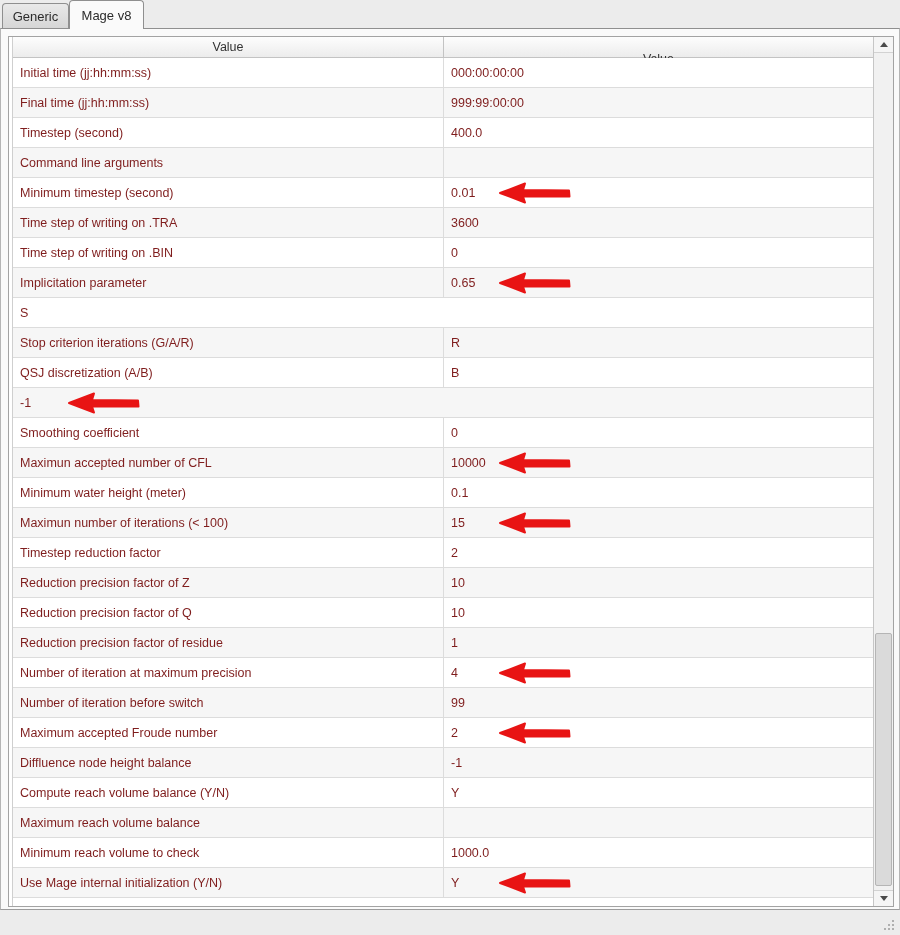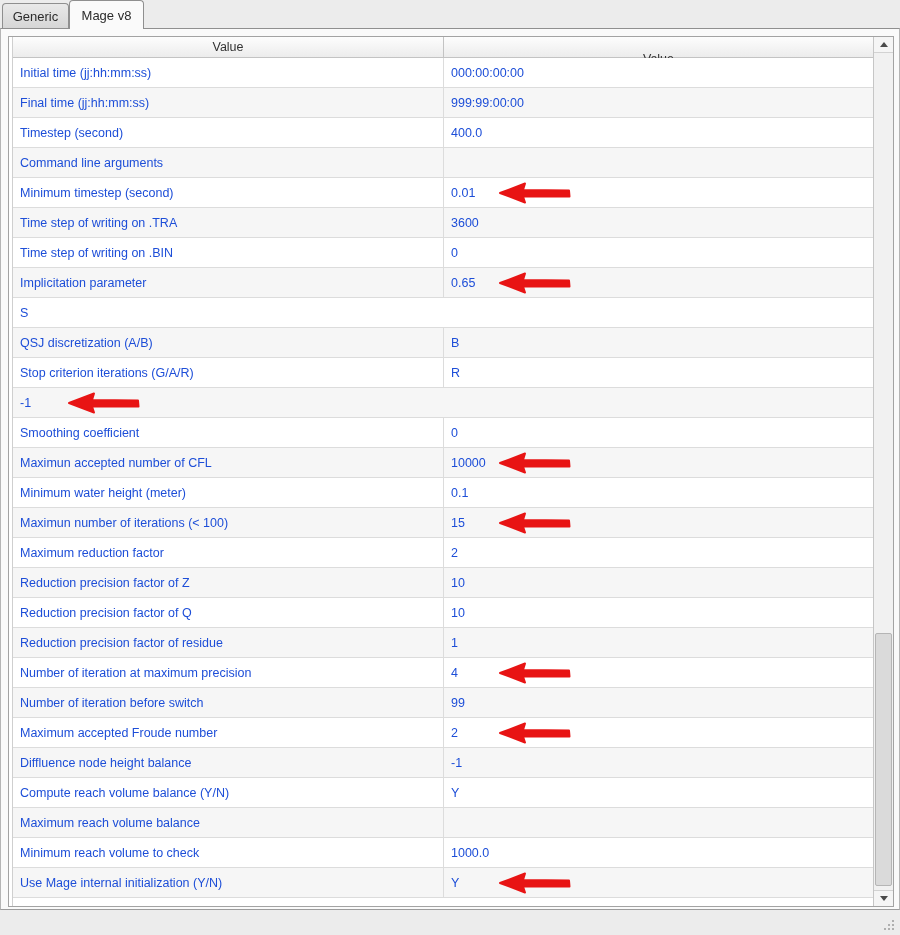--- a/index.html
+++ b/index.html
@@ -52,21 +52,21 @@
   }
   .header-cell { display:flex; align-items:center; justify-content:center; height:100%; }
   .header-cell.name  { width:431px; border-right:1px solid #c3c3c3; }
   .header-cell.value { flex:1;margin-top:12px; }
 
   .rows { position:absolute; left:0; top:21px; bottom:0; width:100%; overflow:hidden; background:#fff; }
   .row {
     display:flex; width:100%; height:30px;
     border-bottom:1px solid #dcdcdc;
     background:#ffffff;
-    font-size:12.5px; color:#1d4ed8;
+    font-size:12.5px; color:#7f1d1d;
   }
   .row:nth-child(even) { background:#f6f6f6; }
   .cell { display:flex; align-items:center; height:100%; padding-left:7px; overflow:hidden; white-space:nowrap; }
   .cell.name  { width:431px; border-right:1px solid #dcdcdc; }
   .cell.value { flex:1; position:relative; }
   .arrow-wrap {
     position:absolute; left:54px; top:4px; width:74px; height:22px;
     pointer-events:none;
   }
 
@@ -194,36 +194,36 @@
   </div>
 
   <div class="row">
     <div class="cell value">
       <span>S</span>
 
     </div>
   </div>
 
   <div class="row">
+    <div class="cell name">Stop criterion iterations (G/A/R)</div>
+    <div class="cell value">
+      <span>R</span>
+
+    </div>
+  </div>
+
+  <div class="row">
     <div class="cell name">QSJ discretization (A/B)</div>
     <div class="cell value">
       <span>B</span>
 
     </div>
   </div>
 
   <div class="row">
-    <div class="cell name">Stop criterion iterations (G/A/R)</div>
-    <div class="cell value">
-      <span>R</span>
-
-    </div>
-  </div>
-
-  <div class="row">
     <div class="cell value">
       <span>-1</span>
       <span class="arrow-wrap">
         <svg width="74" height="22" viewBox="0 0 74 22">
           <path d="M2,11 L27,1.5 L25,8 L71,8.5 L71.5,14.5 L25,14.5 L27,20.5 Z" style="fill:var(--arrow-color); stroke:var(--arrow-color); stroke-width:2; stroke-linejoin:round;"></path>
         </svg>
       </span>
     </div>
   </div>
 
@@ -261,21 +261,21 @@
       <span>15</span>
       <span class="arrow-wrap">
         <svg width="74" height="22" viewBox="0 0 74 22">
           <path d="M2,11 L27,1.5 L25,8 L71,8.5 L71.5,14.5 L25,14.5 L27,20.5 Z" style="fill:var(--arrow-color); stroke:var(--arrow-color); stroke-width:2; stroke-linejoin:round;"></path>
         </svg>
       </span>
     </div>
   </div>
 
   <div class="row">
-    <div class="cell name">Maximum reduction factor</div>
+    <div class="cell name">Timestep reduction factor</div>
     <div class="cell value">
       <span>2</span>
 
     </div>
   </div>
 
   <div class="row">
     <div class="cell name">Reduction precision factor of Z</div>
     <div class="cell value">
       <span>10</span>

